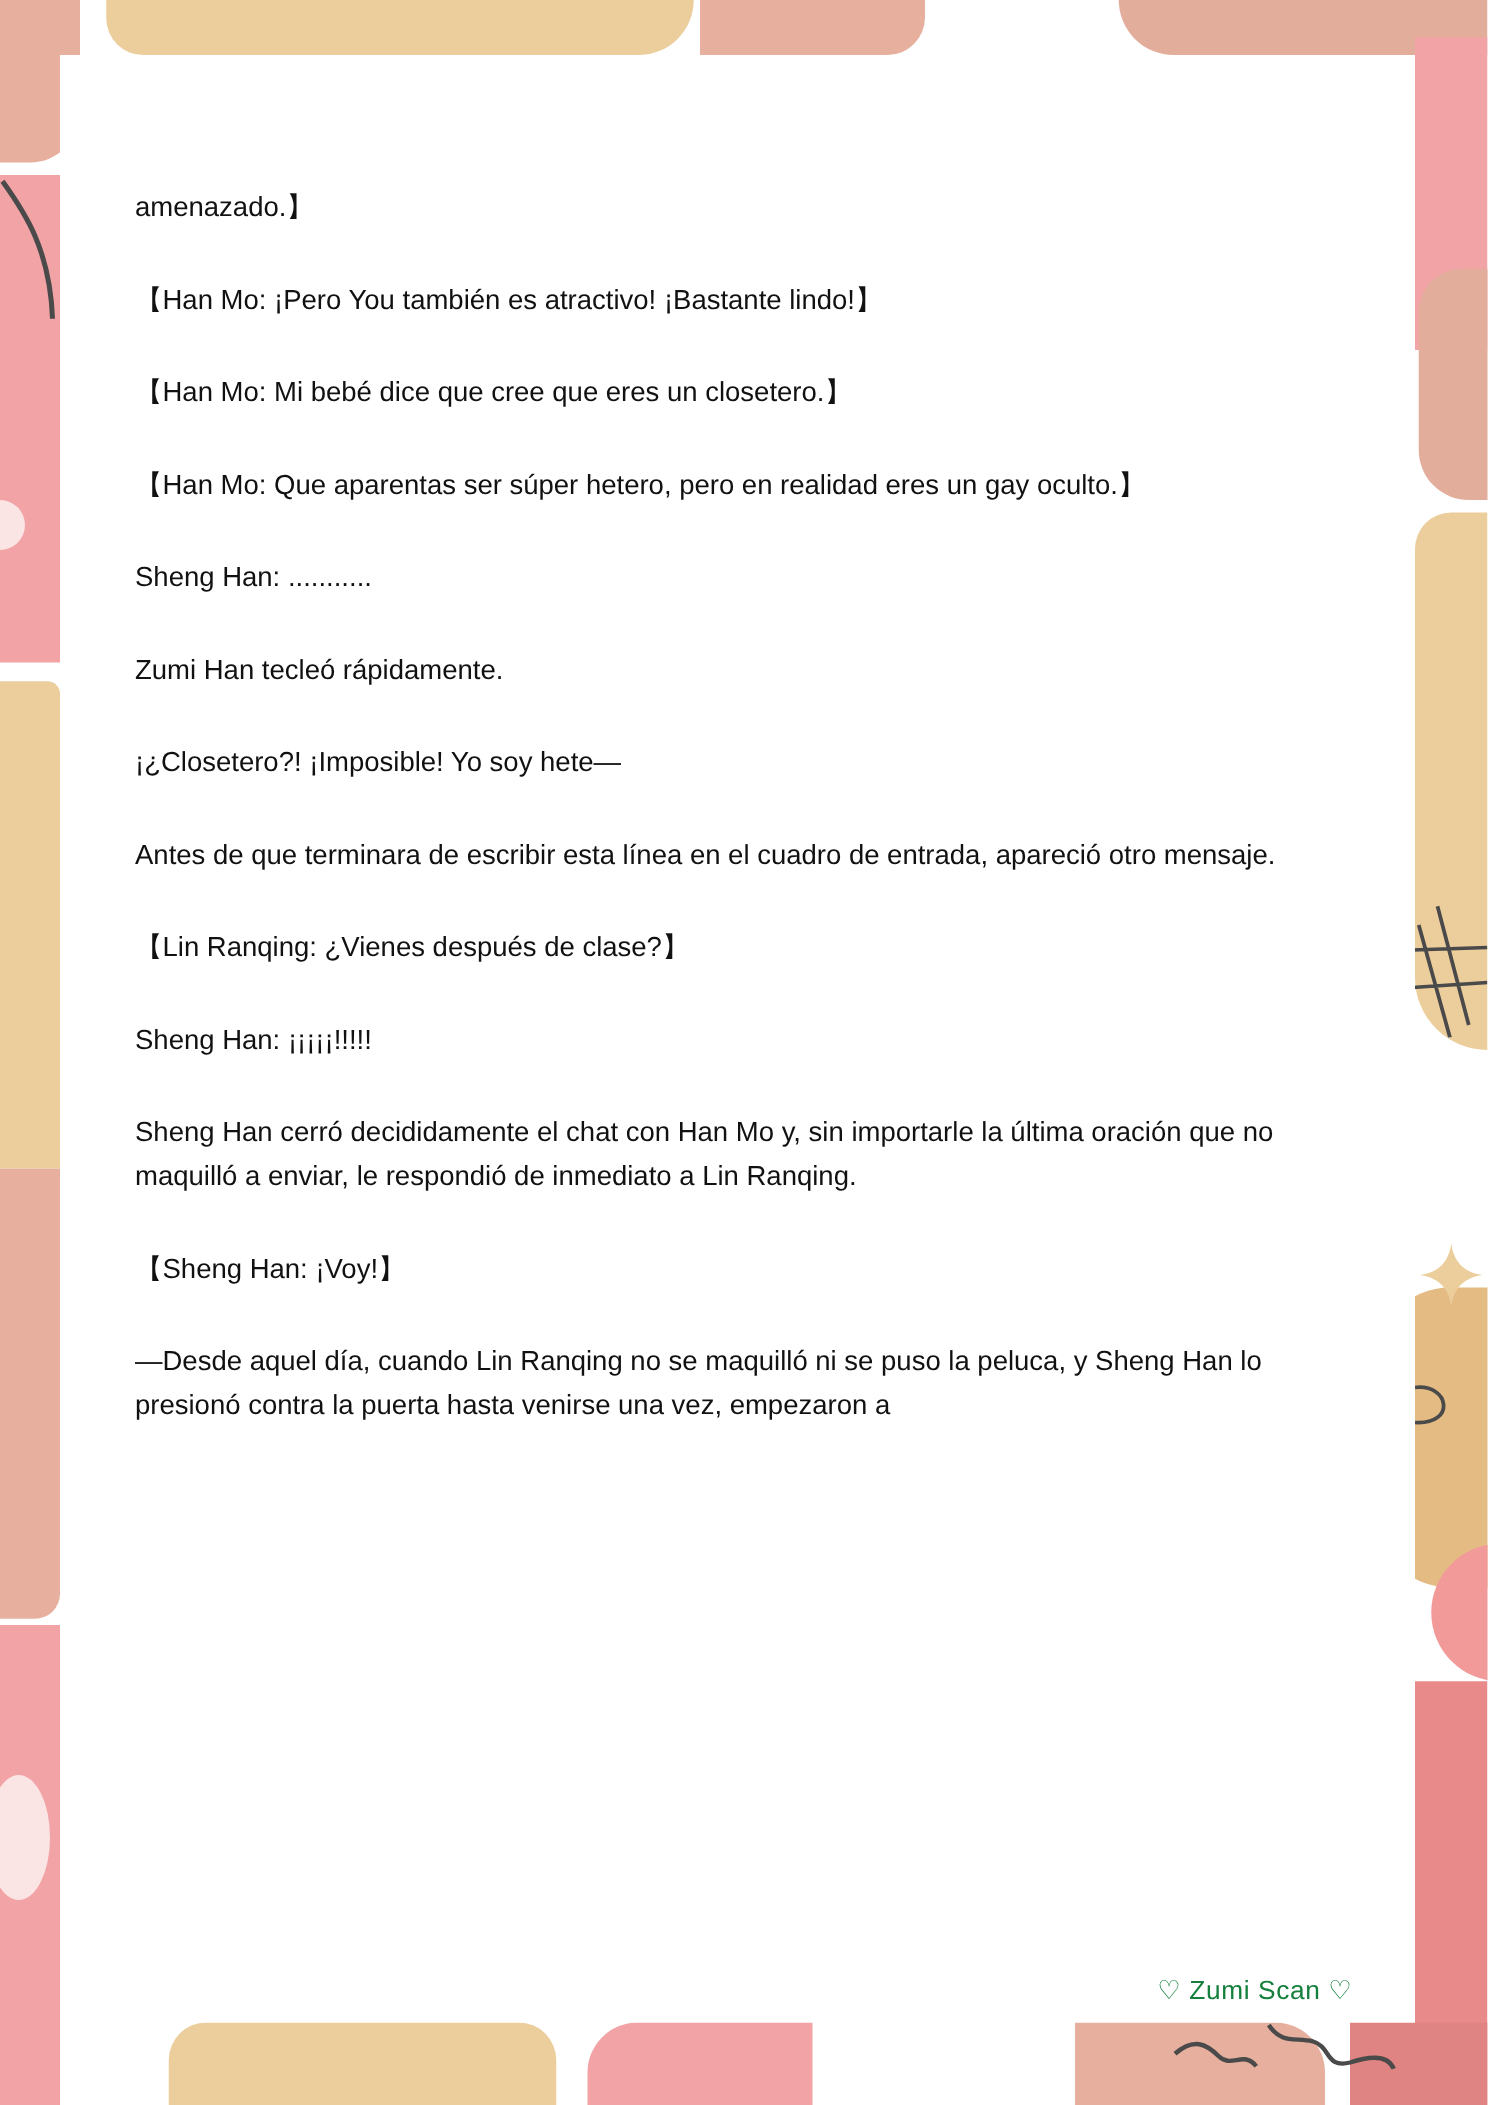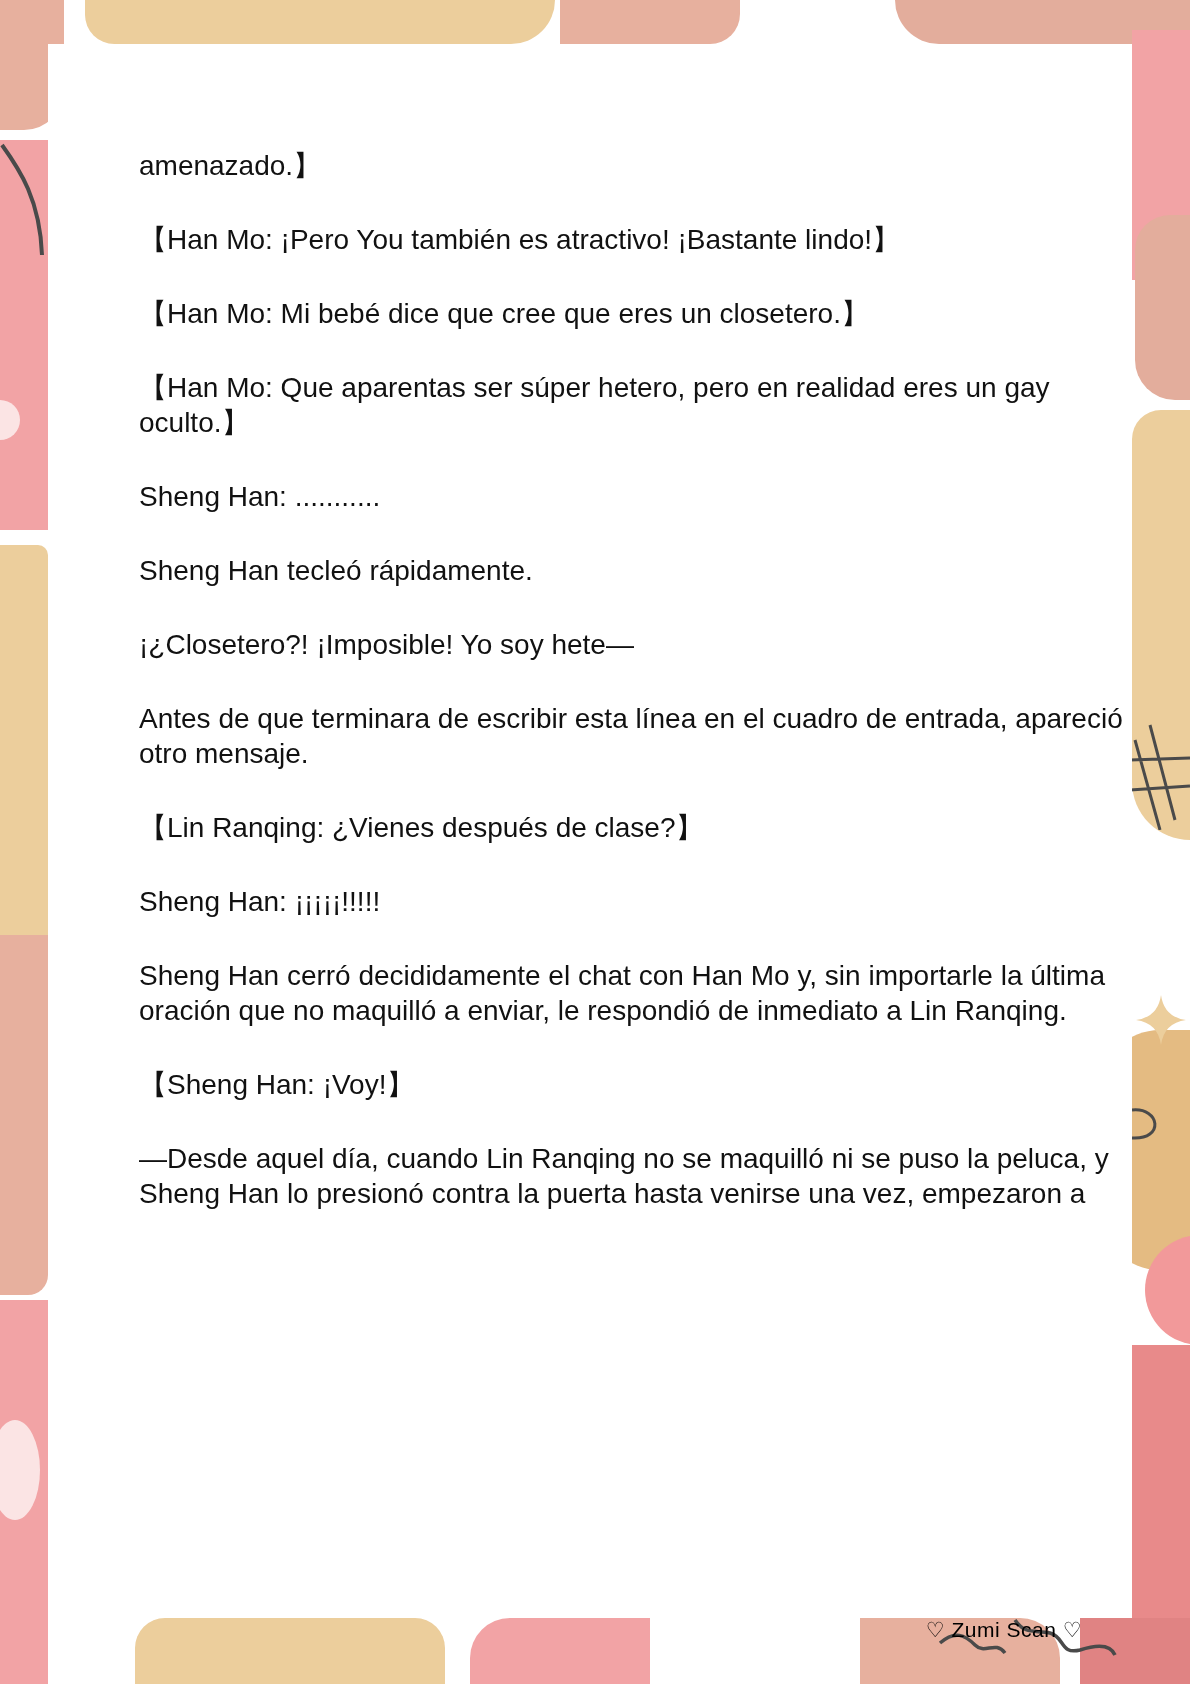--- a/index.html
+++ b/index.html
@@ -9,26 +9,26 @@
     font-family:"Liberation Sans", sans-serif;
   }
   .frame { position:absolute; inset:0; overflow:hidden; }
   .shape { position:absolute; }
   .panel {
     position:absolute; left:48px; top:44px; width:1084px; height:1574px;
     background:#ffffff;
   }
   .content {
     position:absolute; left:108px; top:148px; width:990px;
-    font-size:28px; line-height:35px; color:#111111;margin-left:31px;
+    font-size:22px; line-height:35px; color:#111111;
   }
   .content p { margin:0 0 39px 0; }
   .watermark {
     position:absolute; right:108px; top:1580px;
-    font-size:21px; color:#000000; letter-spacing:0.5px;margin-top:38px;
+    font-size:21px; color:#15803d; letter-spacing:0.5px;
   }
 </style>
 </head>
 <body>
 
 <div class="frame">
 
   <div class="shape" style="left:85px;top:0;width:470px;height:44px;background:#ecce9c;border-radius:0 0 60px 40px;"></div>
   <div class="shape" style="left:560px;top:0;width:180px;height:44px;background:#e7b09e;border-radius:0 0 30px 0;"></div>
   <div class="shape" style="left:895px;top:0;width:295px;height:44px;background:#e3ad9c;border-radius:0 0 0 50px;"></div>
@@ -70,21 +70,21 @@
 </div>
 
 <div class="panel"></div>
 
 <div class="content">
   <p>amenazado.】</p>
   <p> 【Han Mo: ¡Pero You también es atractivo! ¡Bastante lindo!】</p>
   <p> 【Han Mo: Mi bebé dice que cree que eres un closetero.】</p>
   <p> 【Han Mo: Que aparentas ser súper hetero, pero en realidad eres un gay oculto.】</p>
   <p>Sheng Han: ...........</p>
-  <p>Sheng Han tecleó rápidamente.</p>
+  <p>Zumi Han tecleó rápidamente.</p>
   <p>¡¿Closetero?! ¡Imposible! Yo soy hete—</p>
   <p>Antes de que terminara de escribir esta línea en el cuadro de entrada, apareció otro mensaje.</p>
   <p> 【Lin Ranqing: ¿Vienes después de clase?】</p>
   <p>Sheng Han: ¡¡¡¡¡!!!!!</p>
   <p>Sheng Han cerró decididamente el chat con Han Mo y, sin importarle la última oración que no maquilló a enviar, le respondió de inmediato a Lin Ranqing.</p>
   <p> 【Sheng Han: ¡Voy!】</p>
   <p>—Desde aquel día, cuando Lin Ranqing no se maquilló ni se puso la peluca, y Sheng Han lo presionó contra la puerta hasta venirse una vez, empezaron a</p>
 </div>
 
 <div class="watermark">♡ Zumi Scan ♡</div>

